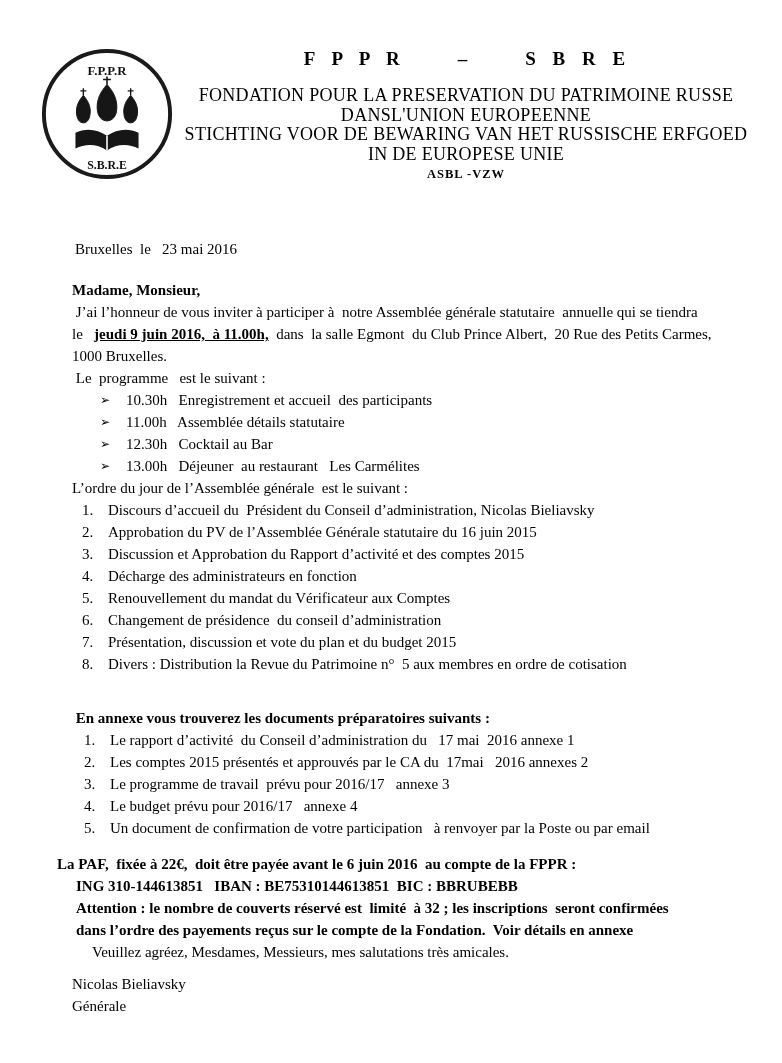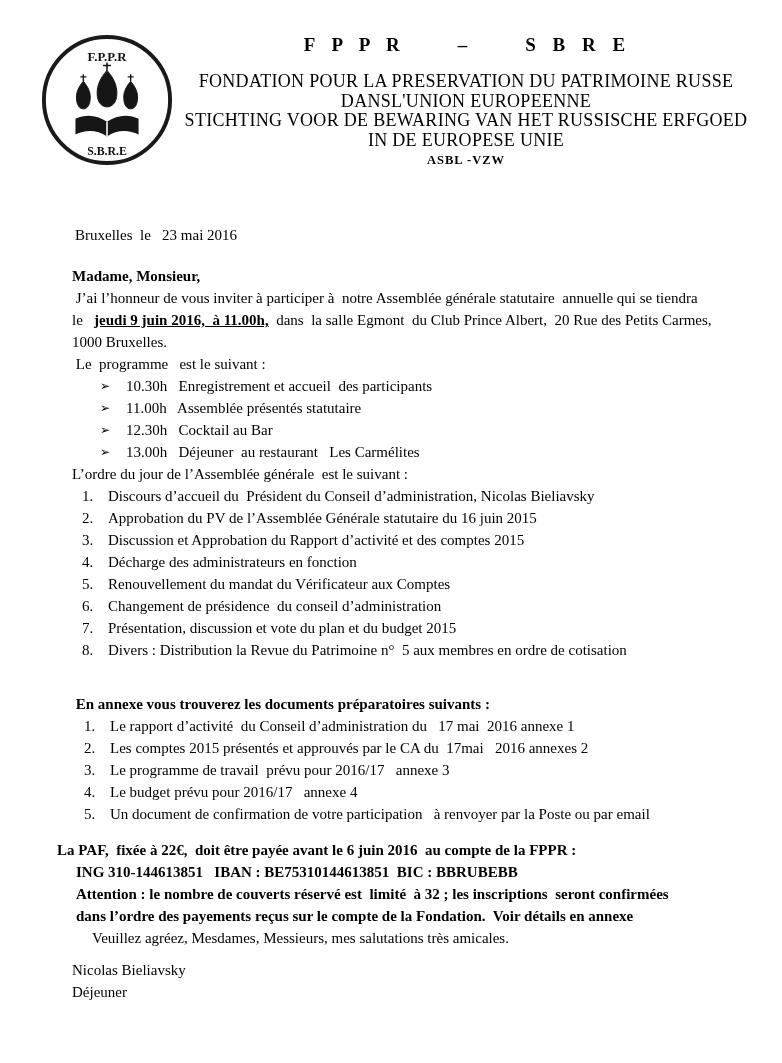--- a/index.html
+++ b/index.html
@@ -8,21 +8,21 @@
   .page {
     width: 782px; height: 1063px; margin: 0 auto;
     background: #ffffff; color: #000000;
     font-family: "Liberation Serif", "DejaVu Serif", serif;
     overflow: hidden; position: relative;
   }
   .pre, p { white-space: pre-wrap; }
   p { margin: 0; }
 
   
-  .letterhead { display: flex; align-items: flex-start; padding-top: 26px; }
+  .letterhead { display: flex; align-items: flex-start; padding-top: 40px; }
   .logo-wrap { flex: 0 0 auto; margin-left: 38px; width: 138px; height: 148px; }
   .logo-wrap svg { width: 100%; height: 100%; display: block; }
   .head-text { flex: 1 1 auto; text-align: center; padding: 2px 34px 0 8px; }
   .org-title { font-size: 19px; font-weight: bold; letter-spacing: 3px; word-spacing: 6px; margin: 6px 0 16px 0; }
   .org-sub { font-size: 18px; line-height: 19.5px; letter-spacing: 0.3px; }
   .legal { font-size: 12.5px; font-weight: bold; letter-spacing: 1px; margin-top: 3px; }
 
   
   .letter-body { padding: 0 64px 0 72px; font-size: 15px; line-height: 22px; }
   .dateline { margin-top: 50px; padding-left: 3px; }
@@ -90,21 +90,21 @@
 
     <p> Le  programme   est le suivant :</p>
 
     <div>
       <div class="list-row program-row">
           <span class="bullet">➢</span>
           <span class="row-text pre">10.30h   Enregistrement et accueil  des participants</span>
         </div>
       <div class="list-row program-row">
           <span class="bullet">➢</span>
-          <span class="row-text pre">11.00h   Assemblée présentés statutaire</span>
+          <span class="row-text pre">11.00h   Assemblée détails statutaire</span>
         </div>
       <div class="list-row program-row">
           <span class="bullet">➢</span>
           <span class="row-text pre">12.30h   Cocktail au Bar</span>
         </div>
       <div class="list-row program-row">
           <span class="bullet">➢</span>
           <span class="row-text pre">13.00h   Déjeuner  au restaurant   Les Carmélites</span>
         </div>
     </div>
@@ -175,17 +175,17 @@
       <p class="outdent">La PAF,  fixée à 22€,  doit être payée avant le 6 juin 2016  au compte de la FPPR :</p>
       <p>ING 310-144613851   IBAN : BE75310144613851  BIC : BBRUBEBB</p>
       <p>Attention : le nombre de couverts réservé est  limité  à 32 ; les inscriptions  seront confirmées</p>
       <p>dans l’ordre des payements reçus sur le compte de la Fondation.  Voir détails en annexe</p>
     </div>
 
     <p class="closing">Veuillez agréez, Mesdames, Messieurs, mes salutations très amicales.</p>
 
     <div class="sig-block">
       <p>Nicolas Bieliavsky</p>
-      <p>Déjeuner</p>
+      <p>Générale</p>
     </div>
 
   </div>
 </div>
 
 </body></html>

